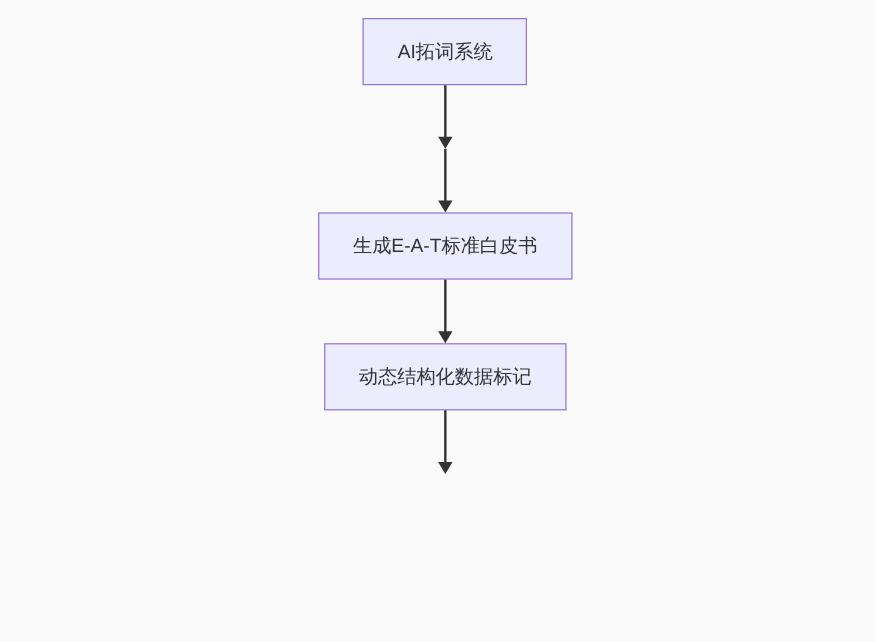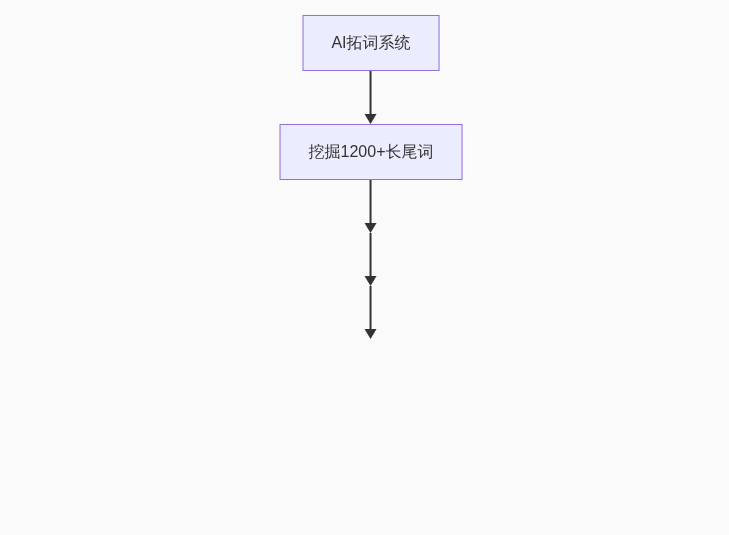--- a/index.html
+++ b/index.html
@@ -68,35 +68,38 @@
 
     <div class="node">
       <span>AI拓词系统</span>
     </div>
 
     <div class="edge">
       <div class="shaft"></div>
       <div class="head"></div>
     </div>
 
+
+    <div class="edge">
+      <div class="shaft"></div>
+      <div class="head"></div>
+    </div>
+
     <div class="node">
-      <span>挖掘1200+长尾词</span>
+      <span>生成E-A-T标准白皮书</span>
     </div>
 
     <div class="edge">
       <div class="shaft"></div>
       <div class="head"></div>
     </div>
 
-
-    <div class="edge">
-      <div class="shaft"></div>
-      <div class="head"></div>
+    <div class="node">
+      <span>动态结构化数据标记</span>
     </div>
-
 
     <div class="edge">
       <div class="shaft"></div>
       <div class="head"></div>
     </div>
 
 
   </div>
 </div>
 

